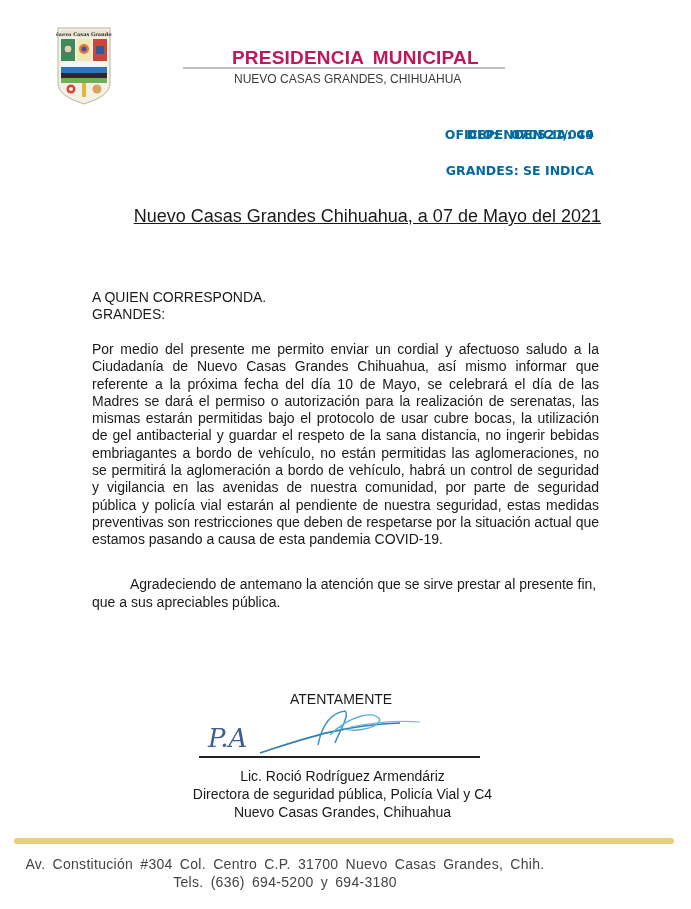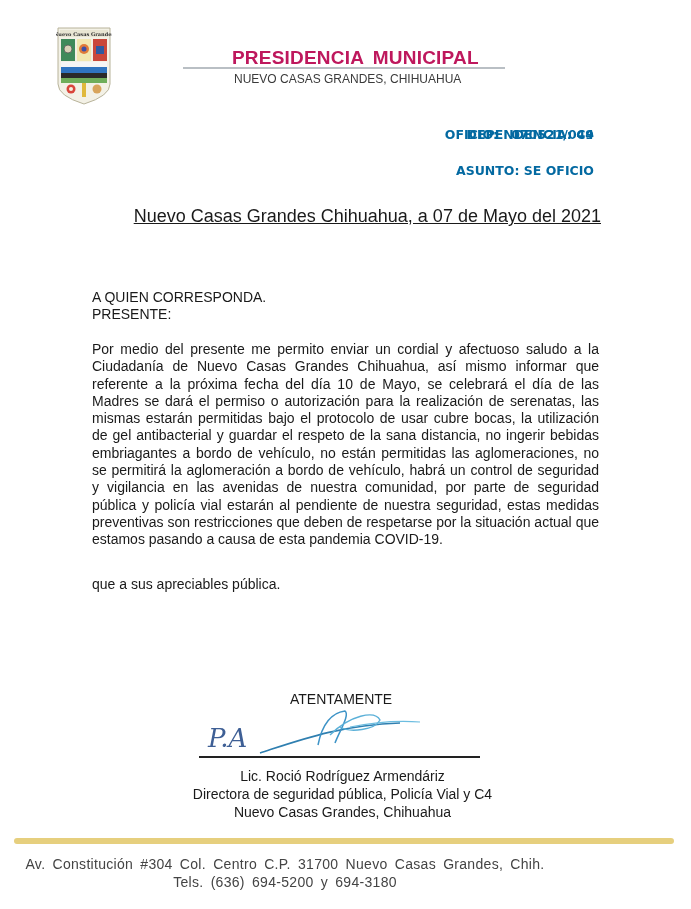--- a/index.html
+++ b/index.html
@@ -50,30 +50,31 @@
   <rect x="26" y="57" width="4" height="14" fill="#e0b93c"></rect>
   <circle cx="41" cy="63" r="4.5" fill="#d8a45b"></circle>
 </svg>
 
 <div id="title" class="abs">PRESIDENCIA  MUNICIPAL</div>
 <div id="hrule" class="abs"></div>
 <div id="subtitle" class="abs">NUEVO CASAS GRANDES, CHIHUAHUA</div>
 
 <div id="m1" class="abs meta" style="white-space:pre">DEPENDENCIA: C4</div>
 <div id="m2" class="abs meta" style="white-space:pre">OFICIO:   070521/049</div>
-<div id="m3" class="abs meta" style="white-space:pre">ASUNTO: SE OFICIO</div>
+<div id="m3" class="abs meta" style="white-space:pre">GRANDES: SE INDICA</div>
 
 <div id="dateline" class="abs">Nuevo Casas Grandes Chihuahua, a 07 de Mayo del 2021</div>
 
 <div id="salute1" class="abs">A QUIEN CORRESPONDA.</div>
-<div id="salute2" class="abs">PRESENTE:</div>
+<div id="salute2" class="abs">GRANDES:</div>
 
 <div id="body" class="abs">Por medio del presente me permito enviar un cordial y afectuoso saludo a la Ciudadanía de Nuevo Casas Grandes Chihuahua, así mismo informar que referente a la próxima fecha del día 10 de Mayo, se celebrará el día de las Madres se dará el permiso o autorización para la realización de serenatas, las mismas estarán permitidas bajo el protocolo de usar cubre bocas, la utilización de gel antibacterial y guardar el respeto de la sana distancia, no ingerir bebidas embriagantes a bordo de vehículo, no están permitidas las aglomeraciones, no se permitirá la aglomeración a bordo de vehículo, habrá un control de seguridad y vigilancia en las avenidas de nuestra comunidad, por parte de seguridad pública y policía vial estarán al pendiente de nuestra seguridad, estas medidas preventivas son restricciones que deben de respetarse por la situación actual que estamos pasando a causa de esta pandemia COVID-19.</div>
 
 <div id="closing" class="abs">
+  <div class="ind">Agradeciendo de antemano la atención que se sirve prestar al presente fin,</div>
   <div>que a sus apreciables pública.</div>
 </div>
 
 <div id="atentamente" class="abs">ATENTAMENTE</div>
 
 <svg id="sig" class="abs" viewBox="0 0 230 50">
   <text x="8" y="42" font-size="26" fill="#3e5f95" font-family="DejaVu Serif, serif" font-style="italic">P.A</text>
   <path d="M60 48 C 100 35, 140 20, 200 18" stroke="#2f7fb0" stroke-width="1.6" fill="none"></path>
   <path d="M118 40 C 122 20, 130 8, 145 6 C 150 10, 140 25, 135 38" stroke="#3d93c7" stroke-width="1.5" fill="none"></path>
   <path d="M130 30 C 150 10, 175 5, 180 15 C 175 25, 150 28, 140 22" stroke="#5bb0d8" stroke-width="1.4" fill="none"></path>

